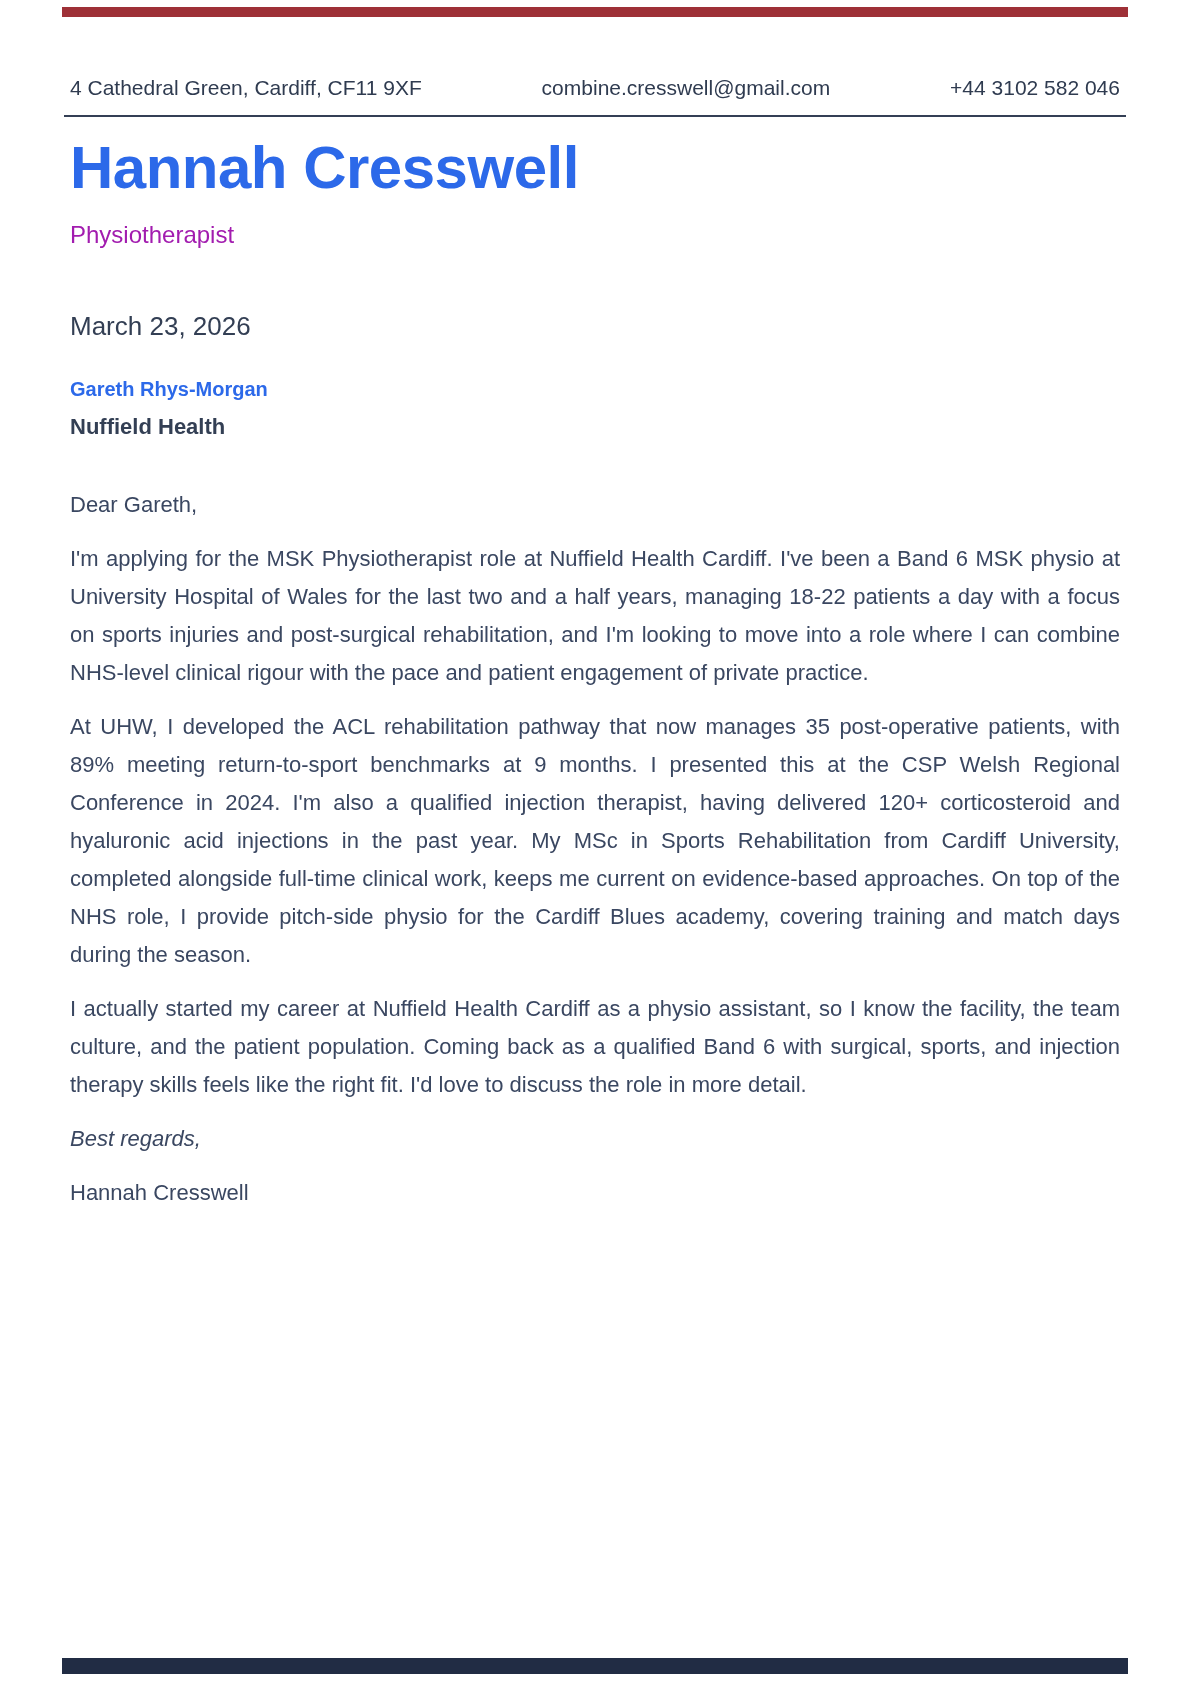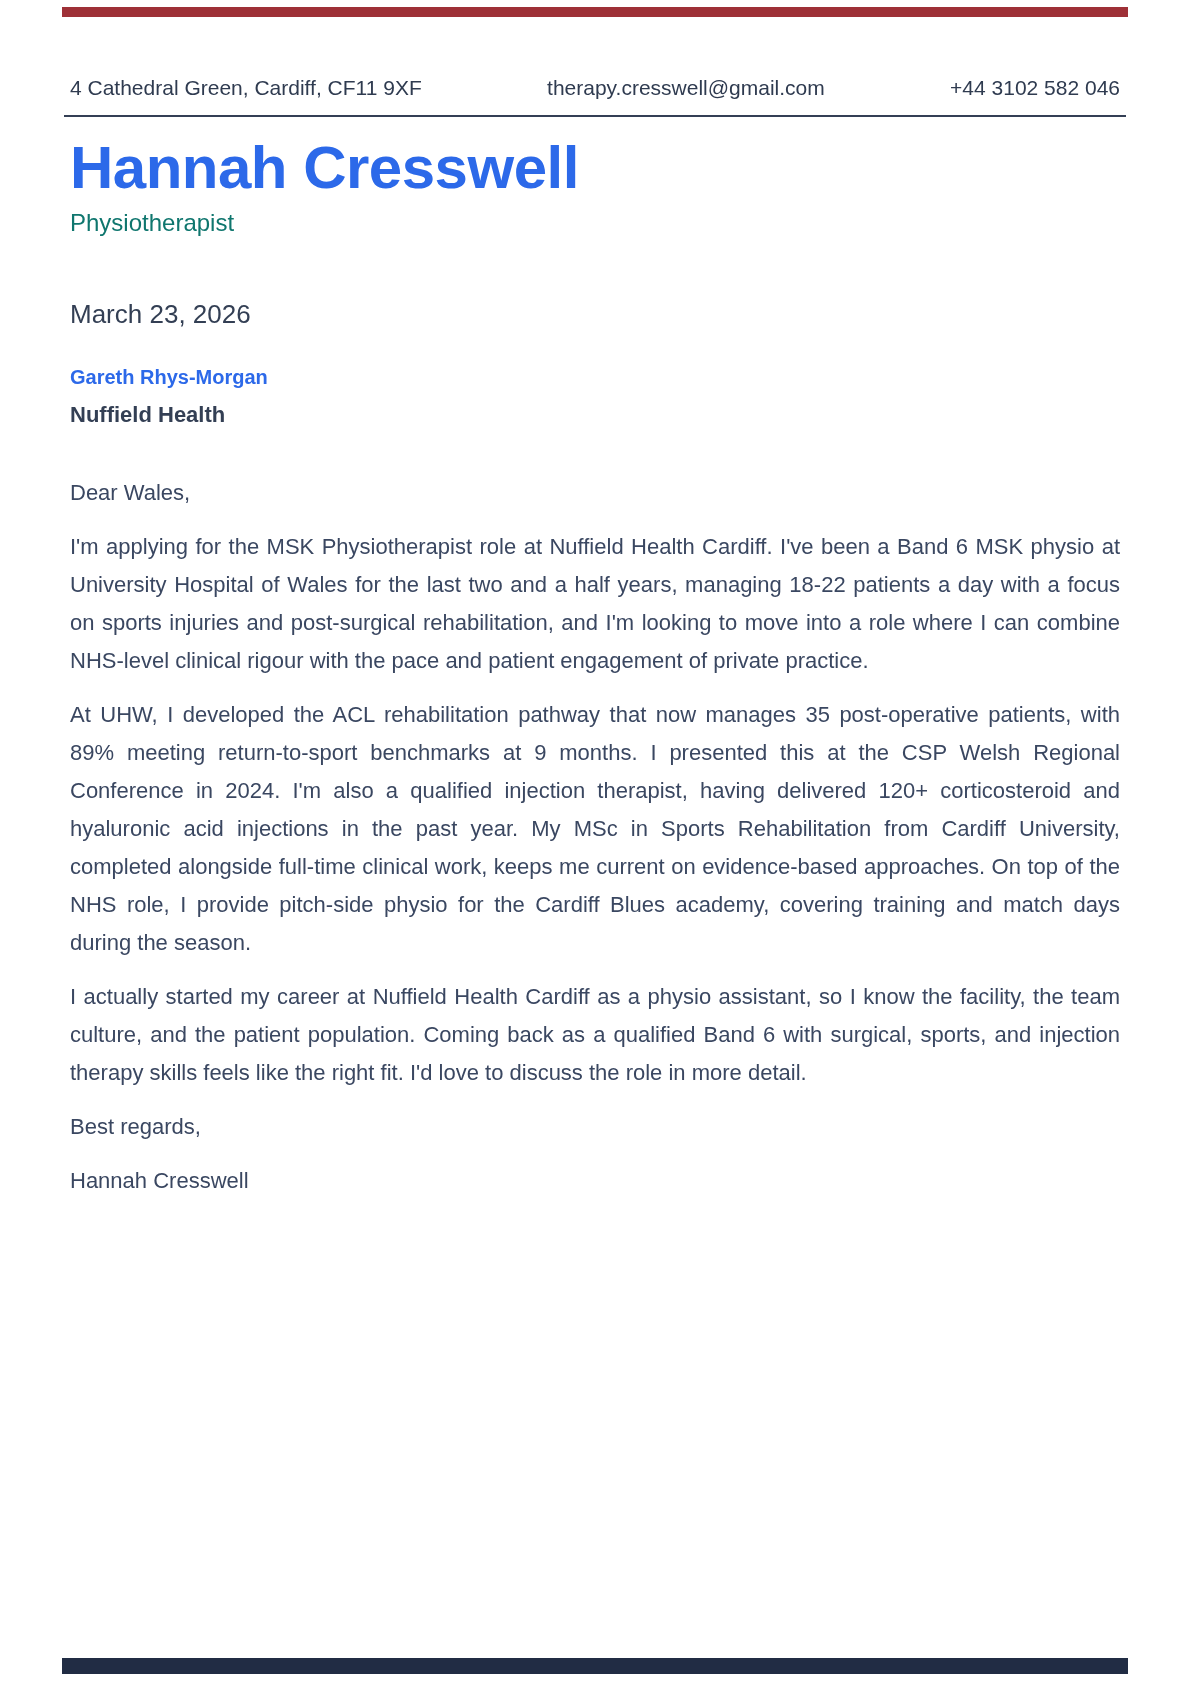--- a/index.html
+++ b/index.html
@@ -37,23 +37,23 @@
   .name {
     margin: 18px 70px 0;
     font-size: 60px;
     line-height: 66px;
     font-weight: 800;
     letter-spacing: -0.5px;
     color: #2c69e9;
   }
 
   .subtitle {
-    margin: 8px 70px 0;
+    margin: 20px 70px 0;
     font-size: 24px;
-    color: #0f766e;
+    color: #a21caf;
   }
 
   .date {
     margin: 62px 70px 0;
     font-size: 26px;
     color: #333f54;
   }
 
   .recipient-name {
     margin: 36px 70px 0;
@@ -70,49 +70,49 @@
   }
 
   .letter-body {
     margin: 46px 70px 0;
     font-size: 22px;
     line-height: 38px;
     color: #3a4761;
   }
   .letter-body p { margin: 0 0 16px 0; }
   .para { text-align: justify; }
-  .closing { margin-bottom: 10px; }
+  .closing { margin-bottom: 10px; font-style: italic; }
 </style>
 </head>
 <body>
 
 <div class="page">
 
   <div class="accent accent-top"></div>
 
   <header class="contact-row">
     <span>4 Cathedral Green, Cardiff, CF11 9XF</span>
-    <span>therapy.cresswell@gmail.com</span>
+    <span>combine.cresswell@gmail.com</span>
     <span>+44 3102 582 046</span>
   </header>
 
   <hr class="divider">
 
   <h1 class="name">Hannah Cresswell</h1>
   <div class="subtitle">Physiotherapist</div>
 
   <div class="date">March 23, 2026</div>
 
   <div>
     <div class="recipient-name">Gareth Rhys-Morgan</div>
     <div class="recipient-company">Nuffield Health</div>
   </div>
 
   <div class="letter-body">
-    <p class="salutation">Dear Wales,</p>
+    <p class="salutation">Dear Gareth,</p>
     <p class="para">I'm applying for the MSK Physiotherapist role at Nuffield Health Cardiff. I've been a Band 6 MSK physio at University Hospital of Wales for the last two and a half years, managing 18-22 patients a day with a focus on sports injuries and post-surgical rehabilitation, and I'm looking to move into a role where I can combine NHS-level clinical rigour with the pace and patient engagement of private practice.</p>
     <p class="para">At UHW, I developed the ACL rehabilitation pathway that now manages 35 post-operative patients, with 89% meeting return-to-sport benchmarks at 9 months. I presented this at the CSP Welsh Regional Conference in 2024. I'm also a qualified injection therapist, having delivered 120+ corticosteroid and hyaluronic acid injections in the past year. My MSc in Sports Rehabilitation from Cardiff University, completed alongside full-time clinical work, keeps me current on evidence-based approaches. On top of the NHS role, I provide pitch-side physio for the Cardiff Blues academy, covering training and match days during the season.</p>
     <p class="para">I actually started my career at Nuffield Health Cardiff as a physio assistant, so I know the facility, the team culture, and the patient population. Coming back as a qualified Band 6 with surgical, sports, and injection therapy skills feels like the right fit. I'd love to discuss the role in more detail.</p>
     <p class="closing">Best regards,</p>
     <p class="signature">Hannah Cresswell</p>
   </div>
 
   <div class="accent accent-bottom"></div>
 
 </div>

